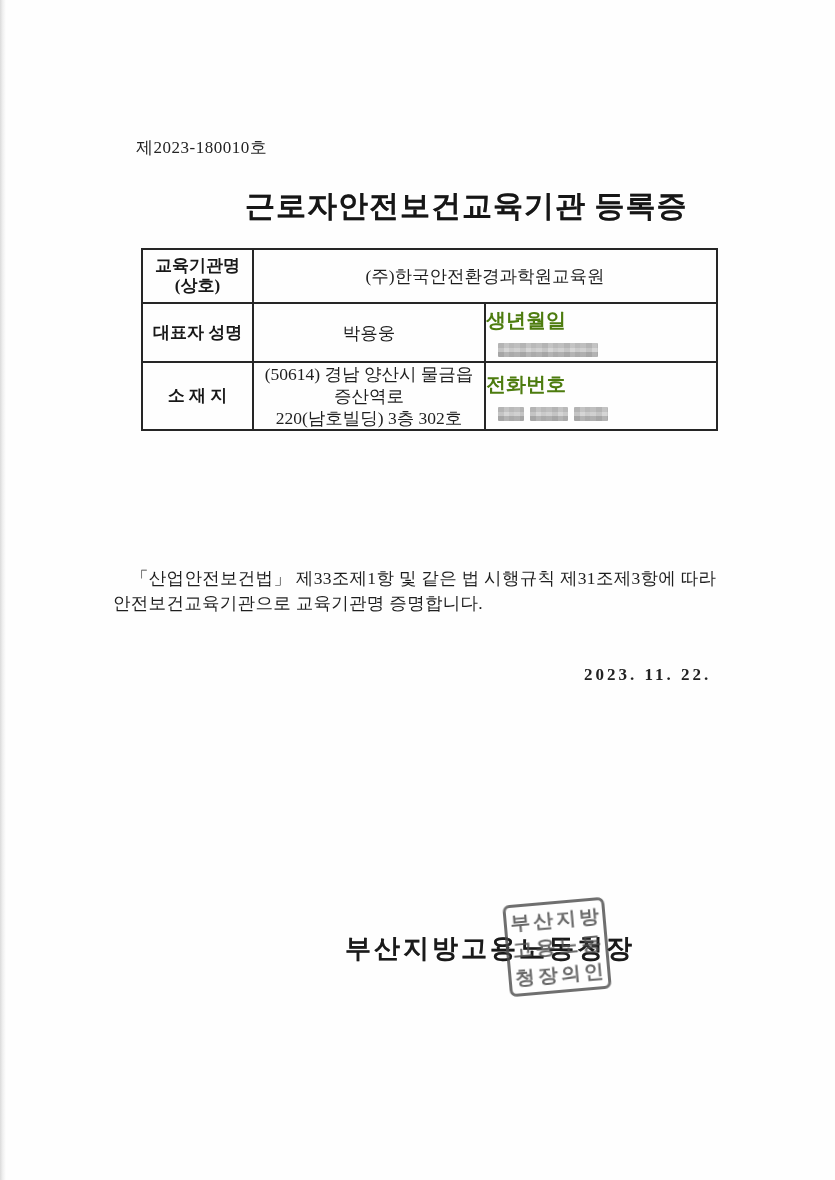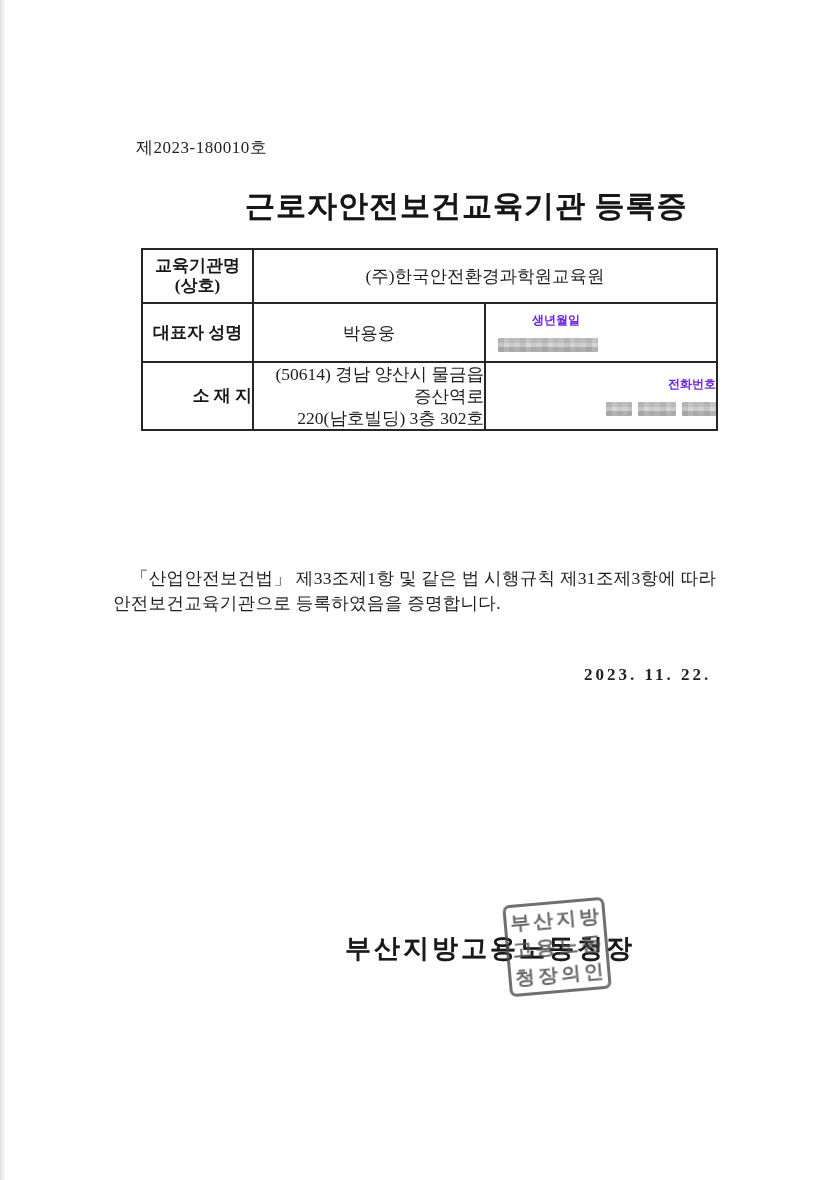--- a/index.html
+++ b/index.html
@@ -44,24 +44,24 @@
   td.lbl {
     width: 109px; text-align: center;
     font-weight: 700; font-size: 17px; line-height: 20px; color: #181818;
   }
   td.val {
     text-align: center; font-size: 17.5px; line-height: 22px; color: #1e1e1e;
   }
   td.sub {
     width: 143px; vertical-align: top; padding: 4px 7px;
   }
-  .sub-label { font-weight: 700; font-size: 12px; color: #6d28d9; padding-left: 46px; }
+  .sub-label { font-weight: 700; font-size: 20px; color: #4d7c0f; }
   tr.r1 td { height: 52px; }
   tr.r2 td { height: 57px; }
-  tr.r3 td { height: 61px; text-align: right; }
+  tr.r3 td { height: 61px; }
 
   
   .redact {
     display: inline-block; height: 14px; vertical-align: middle;
     background:
       repeating-linear-gradient(0deg, rgba(150,150,150,.55) 0 5px, rgba(210,210,210,.45) 5px 9px, rgba(175,175,175,.5) 9px 14px),
       repeating-linear-gradient(90deg, #b9b9b9 0 6px, #d8d8d8 6px 11px, #c3c3c3 11px 16px, #cfcfcf 16px 22px);
     border-radius: 1px;
   }
   .redact-row { margin: 6px 0 0 12px; white-space: nowrap; }
@@ -143,21 +143,21 @@
         <div class="redact-row">
           <span class="redact" style="width:26px"></span><span class="redact-gap"></span><span class="redact" style="width:38px"></span><span class="redact-gap"></span><span class="redact" style="width:34px"></span>
         </div>
       </td>
     </tr>
   </tbody>
     </table>
 
   <div class="body-text">
     <div class="line1">「산업안전보건법」  제33조제1항 및 같은 법 시행규칙 제31조제3항에 따라</div>
-    <div class="line2">안전보건교육기관으로 등록하였음을 증명합니다.</div>
+    <div class="line2">안전보건교육기관으로 교육기관명 증명합니다.</div>
   </div>
 
   <div class="issue-date">2023. 11. 22.</div>
 
   <div class="issuer">부산지방고용노동청장</div>
 
   <div class="seal">
     <span>부</span>
     <span>산</span>
     <span>지</span>

